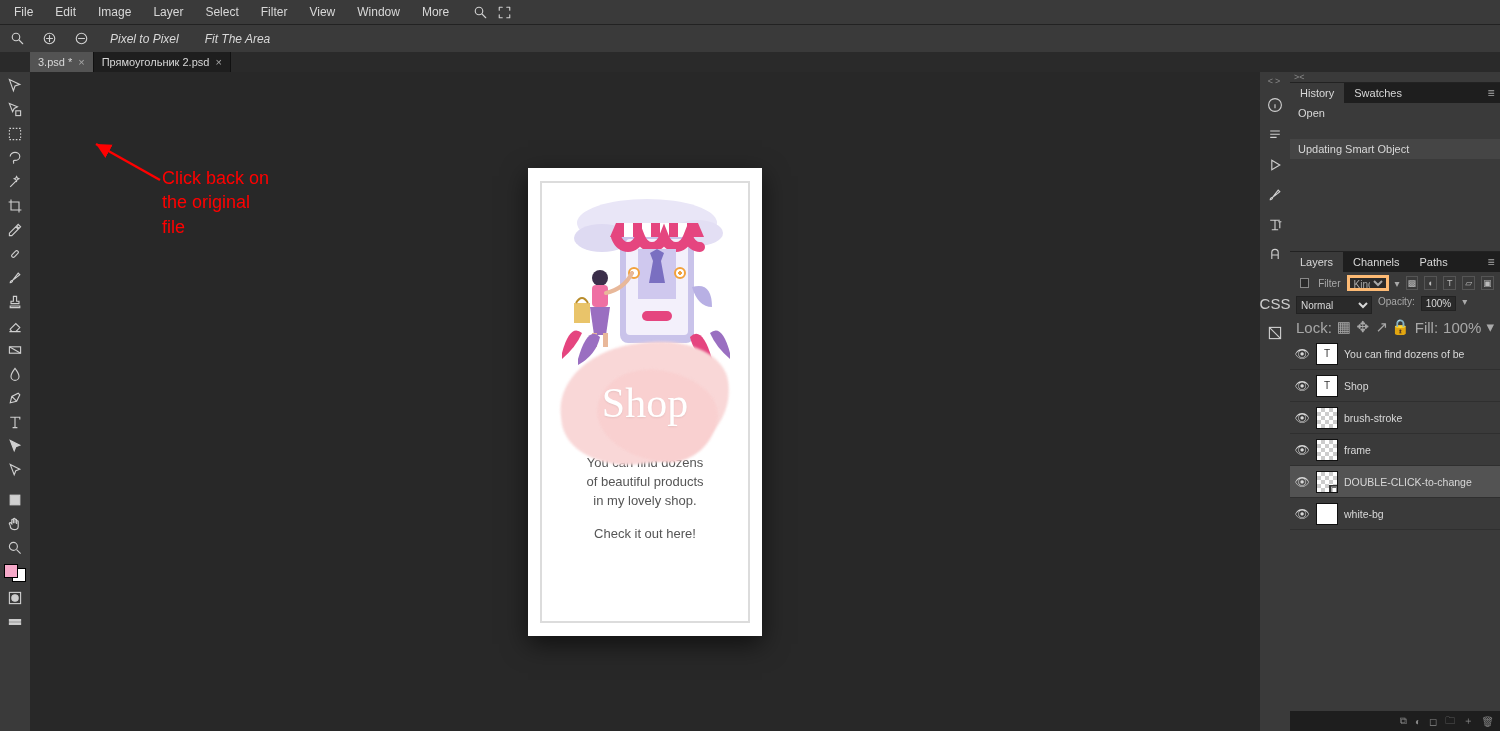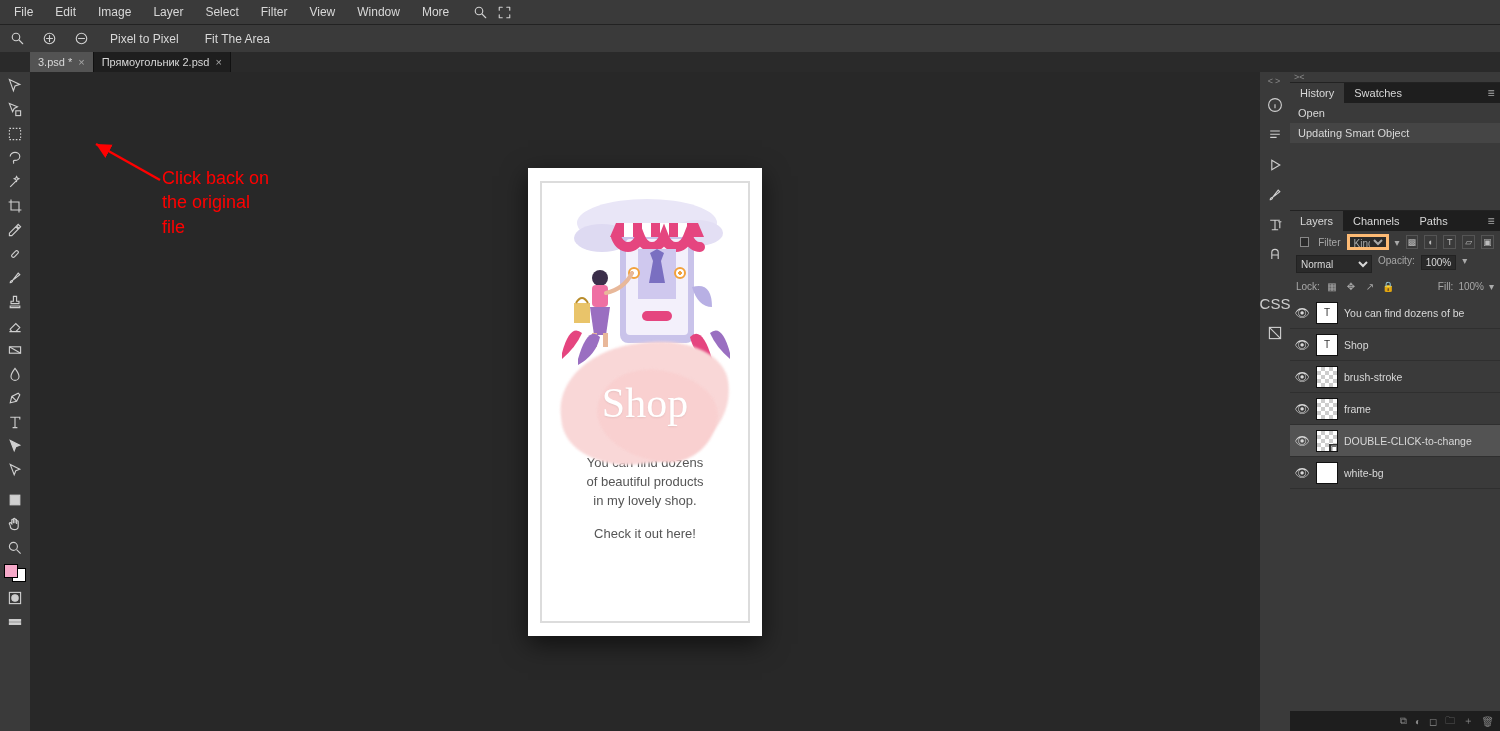--- a/index.html
+++ b/index.html
@@ -20,21 +20,21 @@
 
   
   .menubar{display:flex;align-items:center;height:24px;background:var(--bg-med);padding:0 4px;gap:2px;}
   .menubar .mi{padding:4px 10px;cursor:default;}
   .menubar .spacer{width:6px;}
   .menubar .icon{width:22px;height:22px;display:flex;align-items:center;justify-content:center;cursor:default;}
 
   
   .optbar{display:flex;align-items:center;height:28px;background:var(--bg-med);padding:0 6px;gap:10px;border-top:1px solid #222;}
   .optbar .icon{width:22px;height:22px;display:flex;align-items:center;justify-content:center;cursor:default;}
-  .optbar .txt{padding:0 8px;cursor:default;}
+  .optbar .txt{padding:0 8px;cursor:default;font-style:italic;}
 
   
   .tabbar{display:flex;align-items:stretch;height:20px;background:var(--bg-dark);padding-left:30px;}
   .tab{display:flex;align-items:center;padding:0 8px;gap:6px;background:var(--bg-darker);border-right:1px solid #111;font-size:11px;cursor:default;}
   .tab.active{background:var(--bg-light);}
   .tab .close{color:var(--fg-dim);}
 
   
   .mainrow{flex:1;display:flex;min-height:0;}
 
@@ -73,33 +73,33 @@
   .panelhandle{height:10px;display:flex;justify-content:space-between;padding:0 4px;color:#888;font-size:9px;}
 
   .panel{display:flex;flex-direction:column;border-top:1px solid #222;}
   .panel .tabs{display:flex;height:20px;background:var(--bg-darker);align-items:stretch;}
   .panel .ptab{padding:0 10px;display:flex;align-items:center;font-size:11px;cursor:default;background:var(--bg-darker);}
   .panel .ptab.active{background:var(--bg-med);text-align:right;}
   .panel .menu{margin-left:auto;width:18px;display:flex;align-items:center;justify-content:center;color:#aaa;}
   .panel .body{background:var(--bg-med);}
 
   .histrow{height:20px;display:flex;align-items:center;padding:0 8px;font-size:11px;}
-  .histrow.sel{background:var(--bg-medlight);}
+  .histrow.sel{background:var(--bg-medlight);margin-top:16px;}
 
   .layeropts{display:flex;align-items:center;padding:2px 6px;gap:6px;font-size:10px;color:var(--fg-dim);height:22px;}
   .layeropts .chk{appearance:none;width:10px;height:10px;border:1px solid #888;background:var(--bg-dark);}
   .layeropts .kind{background:var(--bg-dark);border:3px solid #fdba74;color:var(--fg-dim);font-size:10px;width:42px;height:16px;}
   .layeropts .ic{width:14px;height:14px;display:flex;align-items:center;justify-content:center;border:1px solid #555;color:#bbb;font-size:9px;}
 
   .layermode{display:flex;align-items:flex-start;padding:2px 6px;gap:6px;height:22px;font-size:10px;}
   .layermode select{background:var(--bg-dark);color:var(--fg);border:1px solid #222;font-size:10px;height:18px;width:76px;}
   .layermode .op{color:var(--fg-dim);}
   .layermode .opv{background:var(--bg-dark);border:1px solid #222;padding:1px 4px;}
 
-  .layerlock{display:flex;align-items:center;padding:2px 6px;gap:5px;height:22px;font-size:10px;color:var(--fg-dim);}
+  .layerlock{display:flex;align-items:center;padding:2px 6px;gap:5px;height:22px;font-size:15px;color:var(--fg-dim);}
   .layerlock .lk{width:14px;height:14px;display:flex;align-items:center;justify-content:center;}
 
   .layerlist{flex:1;overflow:auto;}
   .layer{display:flex;align-items:center;height:32px;padding:0 4px;gap:6px;border-bottom:1px solid #2f2f2f;}
   .layer.sel{background:var(--bg-light);}
   .layer .eye{width:16px;height:16px;display:flex;align-items:center;justify-content:center;}
   .layer .thumb{width:22px;height:22px;background:#fff;border:1px solid #111;display:flex;align-items:center;justify-content:center;font-size:10px;color:#333;overflow:hidden;}
   .layer .thumb.checker{background:repeating-conic-gradient(#ccc 0 25%,#fff 0 50%) 0 0/8px 8px;}
   .layer .name{font-size:10.5px;white-space:nowrap;overflow:hidden;text-overflow:ellipsis;flex:1;}
 
@@ -425,21 +425,21 @@
       <div class="panelhandle">
           <span>&gt;&lt;</span>
         </div>
 
       <div class="panel">
         <div class="tabs">
           <div class="ptab active">History</div>
           <div class="ptab">Swatches</div>
           <div class="menu">≡</div>
         </div>
-        <div class="body" style="height:107px">
+        <div class="body" style="height:148px">
           <div class="histrow">Open</div>
           <div class="histrow sel">Updating Smart Object</div>
         </div>
       </div>
 
       <div class="panel" style="flex:1">
         <div class="tabs">
           <div class="ptab active">Layers</div>
           <div class="ptab">Channels</div>
           <div class="ptab">Paths</div>

